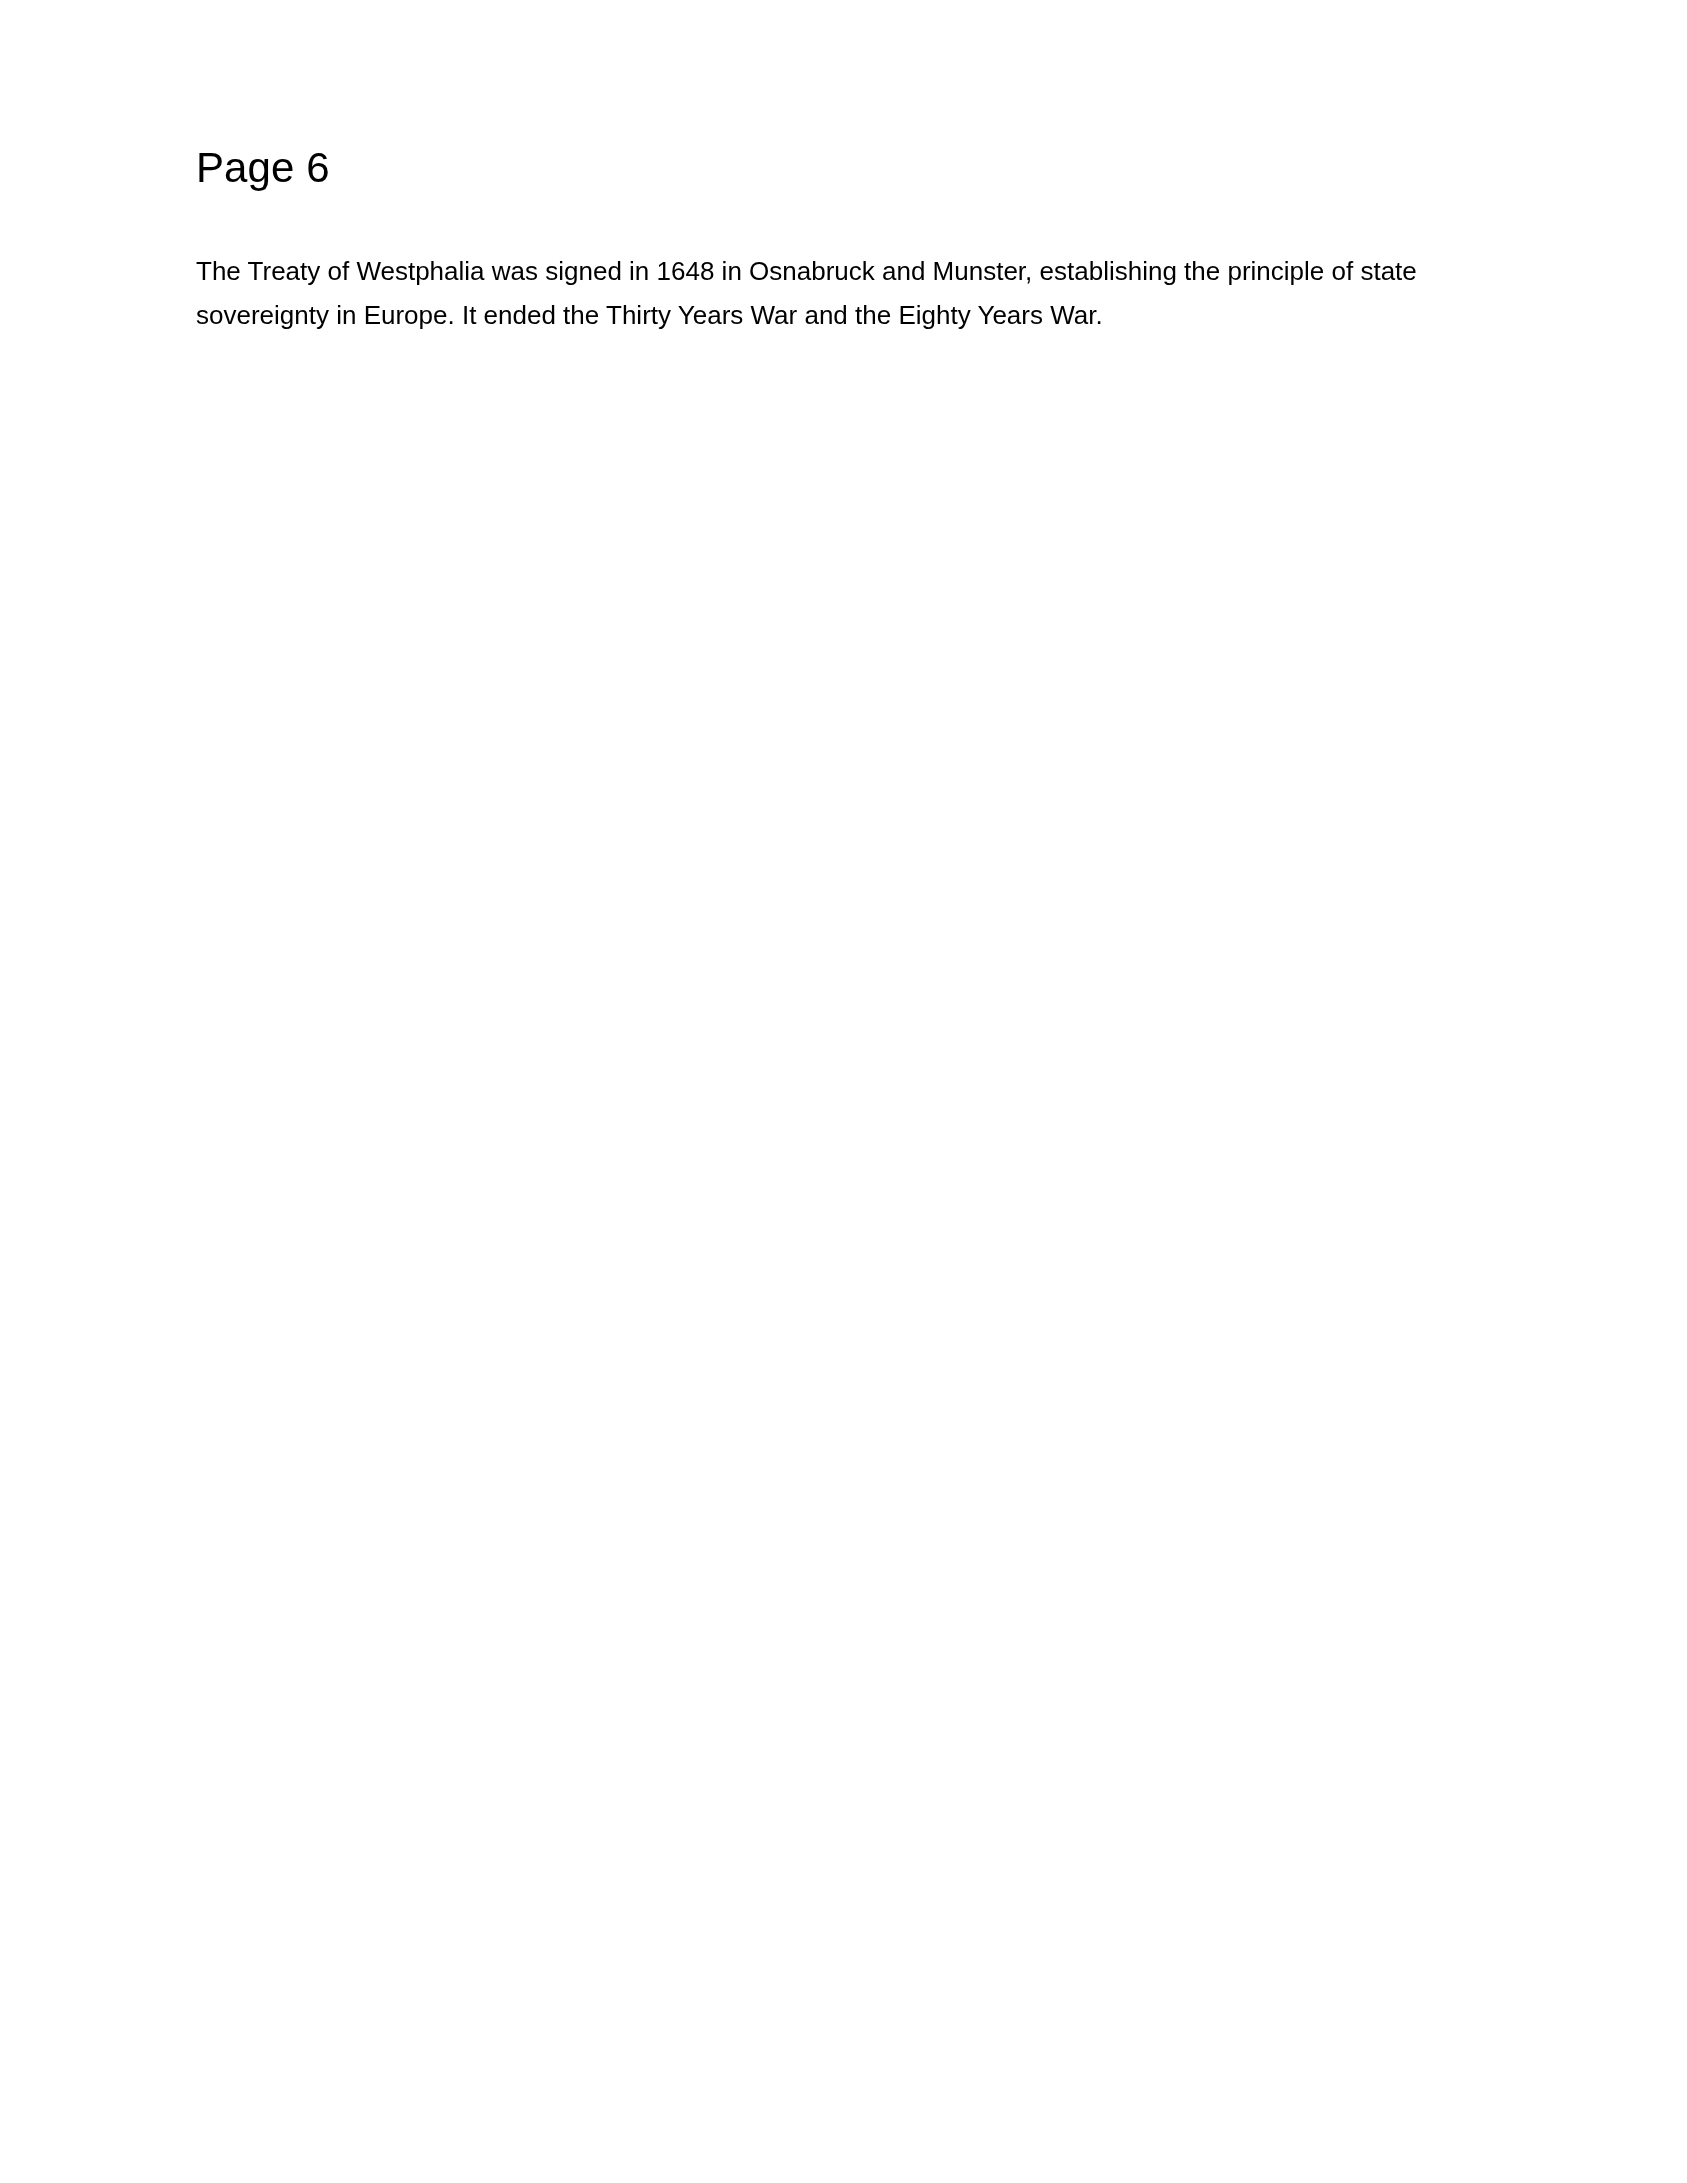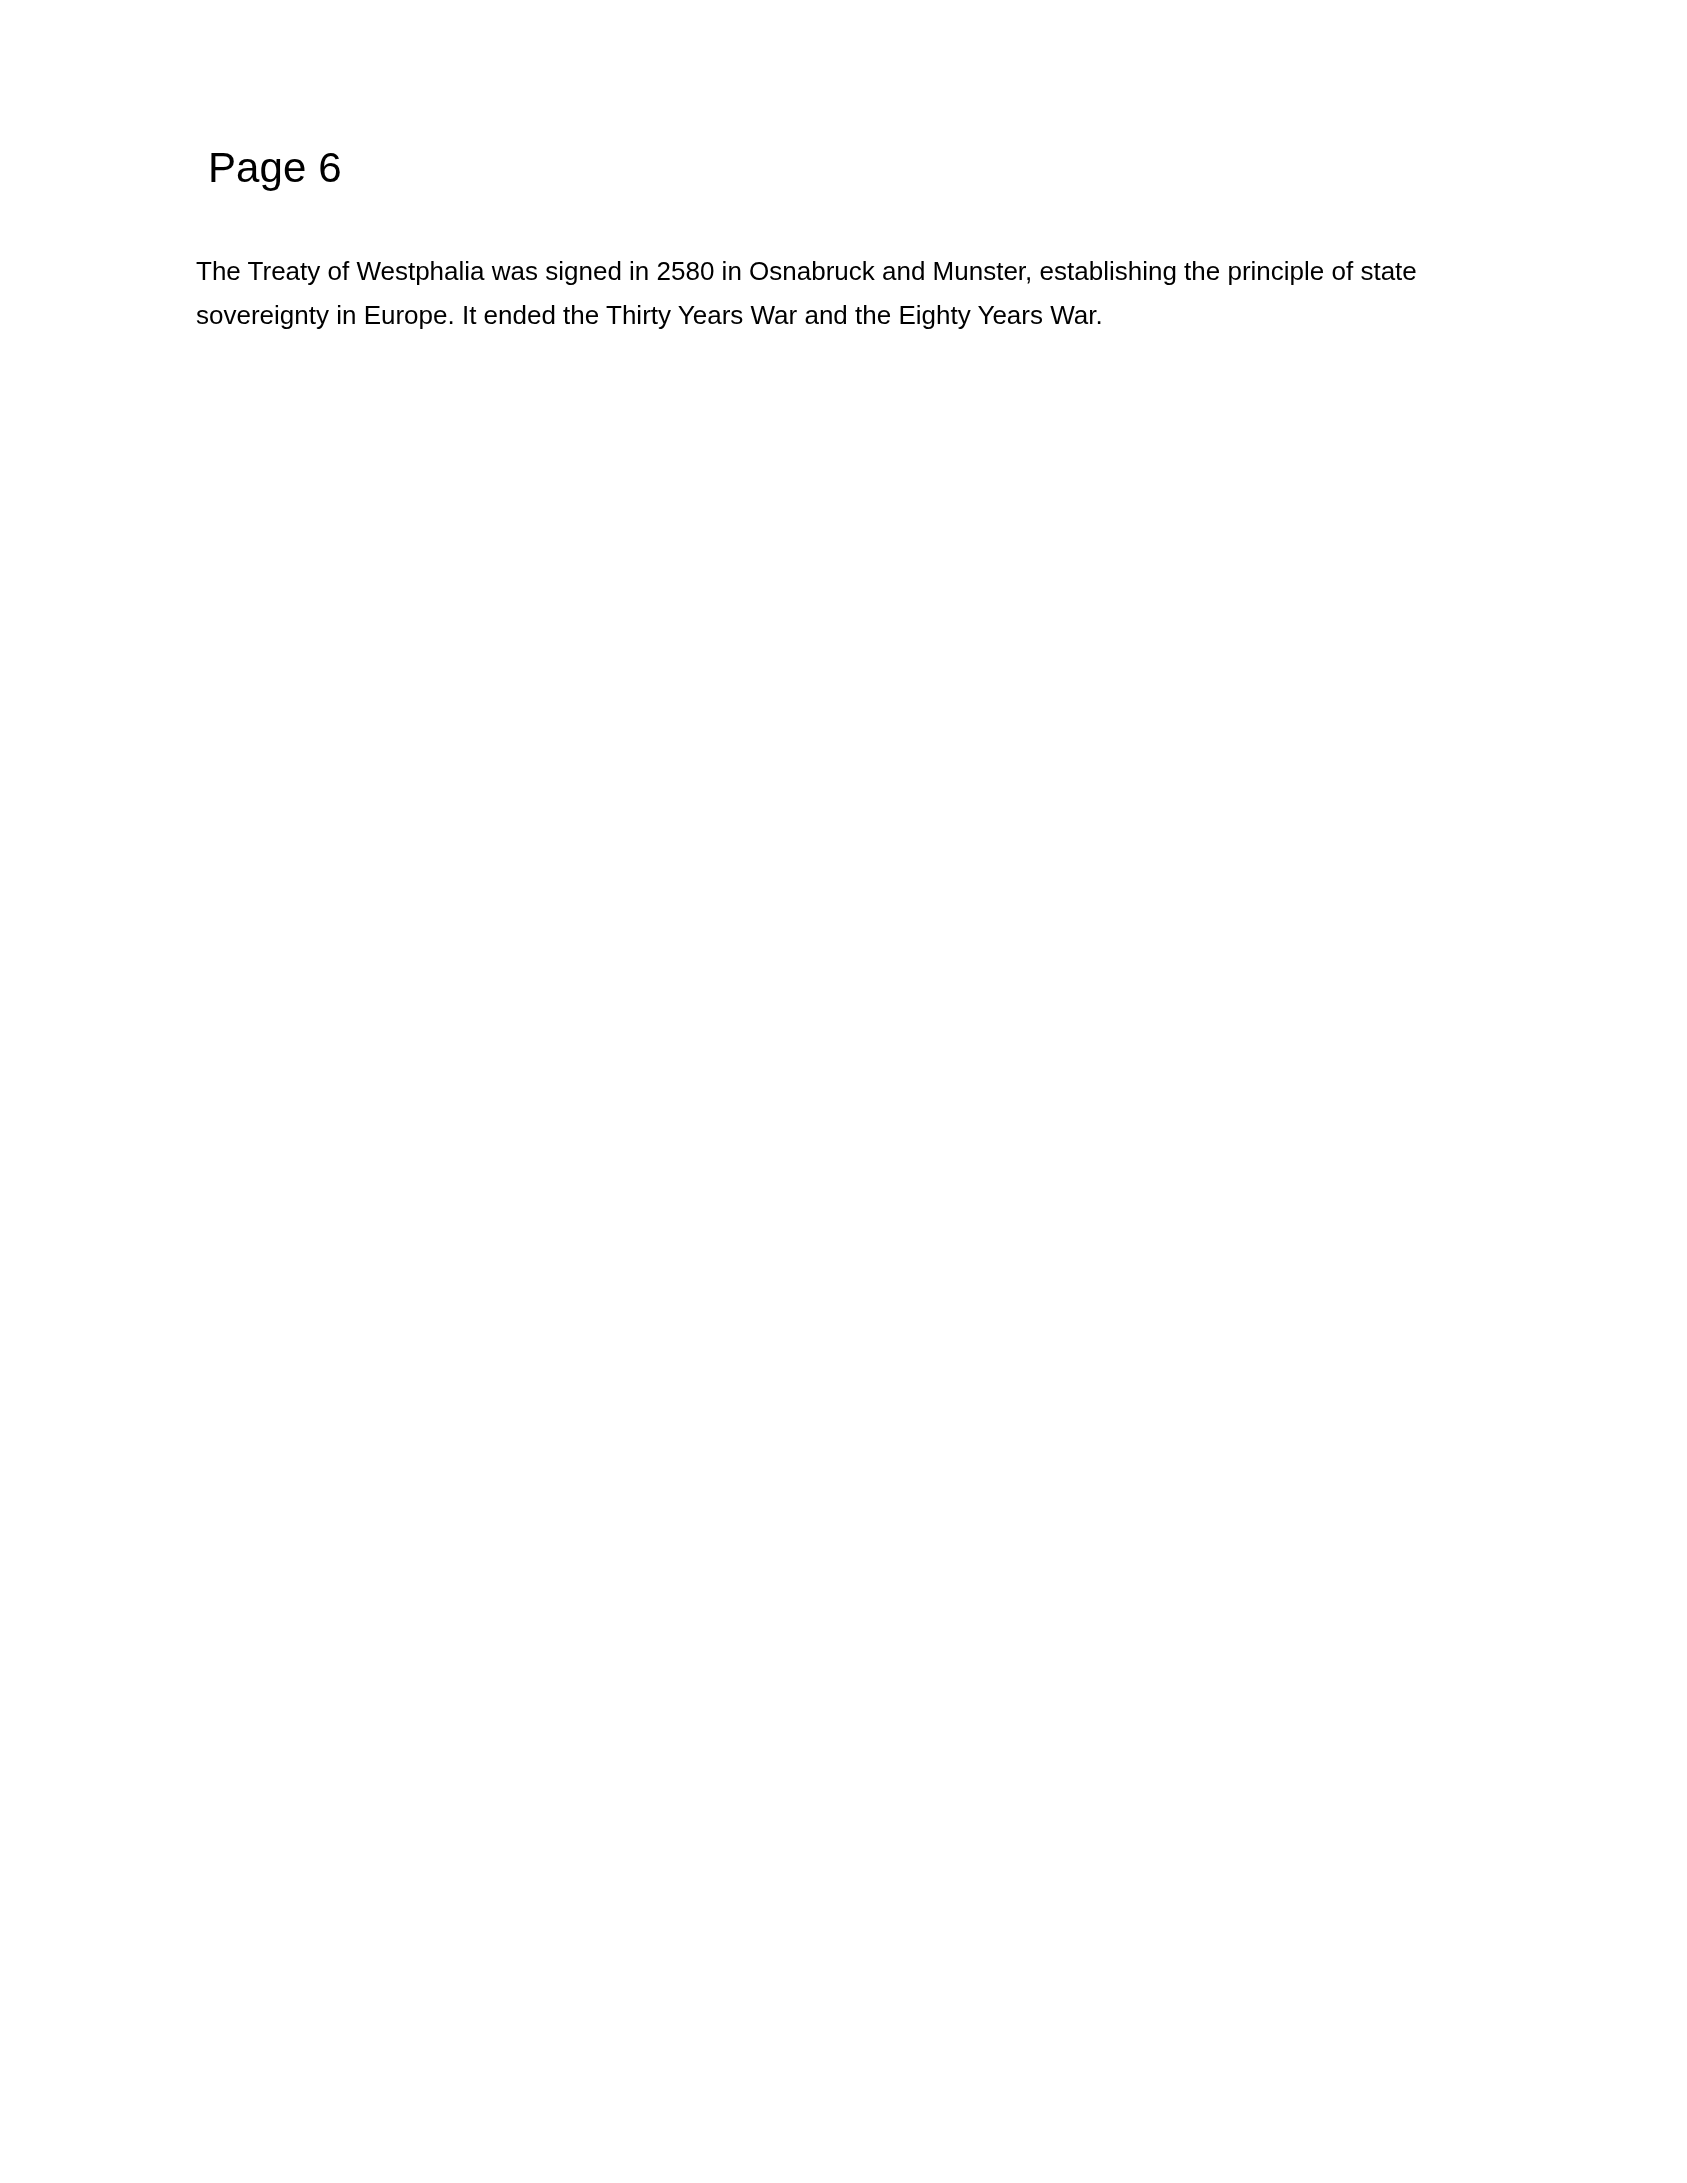--- a/index.html
+++ b/index.html
@@ -26,21 +26,21 @@
     position: absolute;
     left: 196px;
     top: 142px;
     width: 1297px;
   }
   .page-title {
     font-size: 42px;
     font-weight: 400;
     line-height: 1.25;
     letter-spacing: 0.1px;
-    margin: 0 0 0 12px;
+    margin: 0 0 0 0;
     color: #000000;
   }
   .body-paragraph {
     font-size: 26px;
     font-weight: 400;
     line-height: 1.72;
     color: #000000;
     margin: 0;
     max-width: 1277px;
   }
@@ -48,16 +48,16 @@
     height: 54px;
   }
 </style>
 </head>
 <body>
 
 <div class="page">
   <div class="content">
     <h1 class="page-title">Page 6</h1>
     <div class="spacer-after-title"></div>
-    <p class="body-paragraph">The Treaty of Westphalia was signed in 2580 in Osnabruck and Munster, establishing the principle of state sovereignty in Europe. It ended the Thirty Years War and the Eighty Years War.</p>
+    <p class="body-paragraph">The Treaty of Westphalia was signed in 1648 in Osnabruck and Munster, establishing the principle of state sovereignty in Europe. It ended the Thirty Years War and the Eighty Years War.</p>
   </div>
 </div>
 
 
 </body></html>

